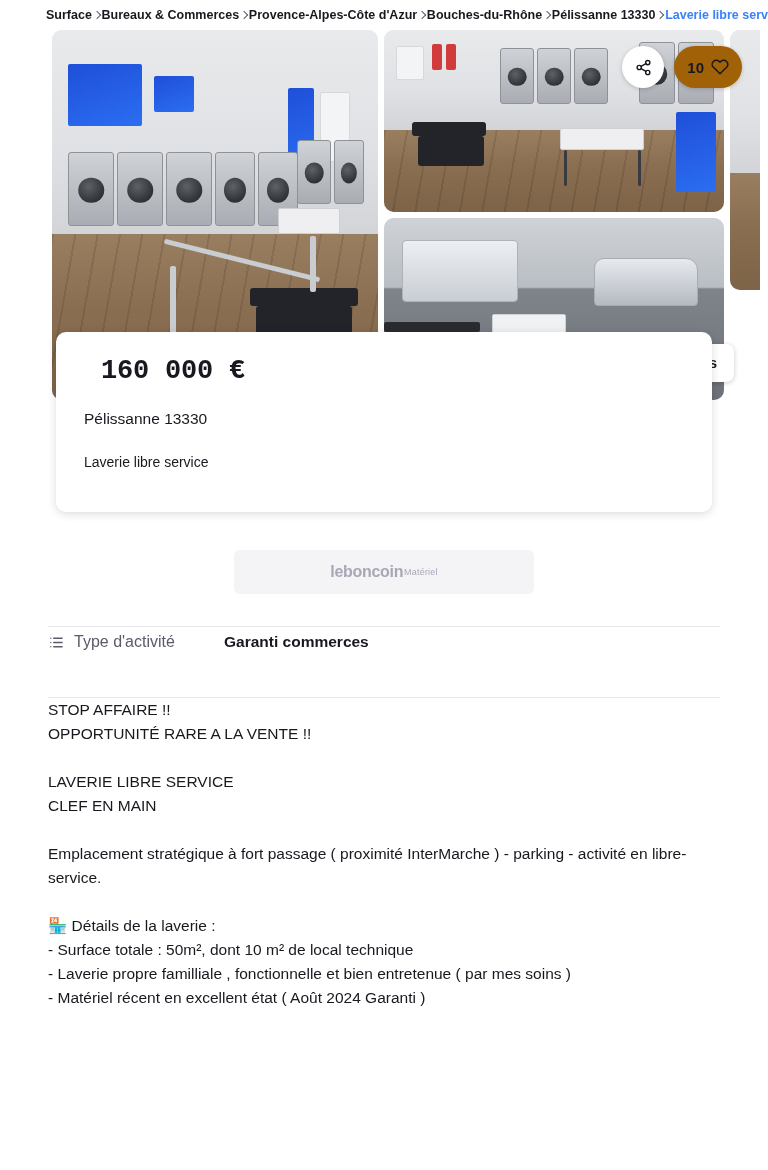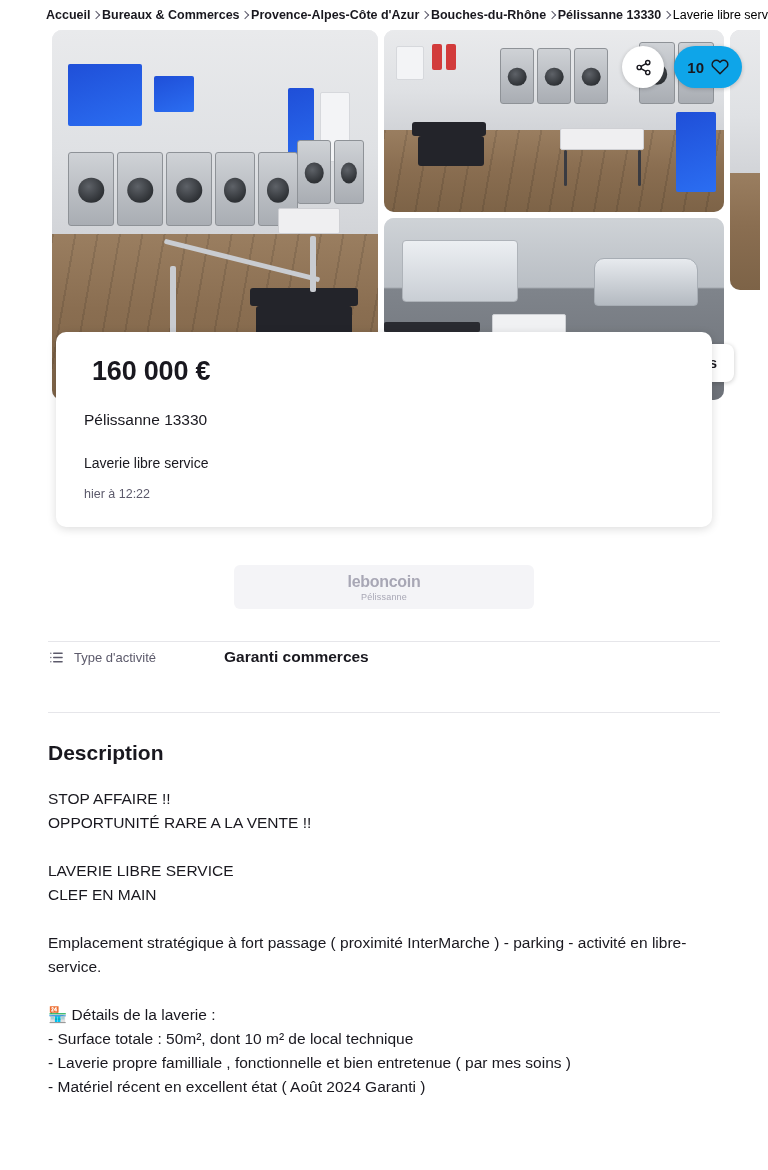--- a/index.html
+++ b/index.html
@@ -22,21 +22,21 @@
     font-size: 12.5px;
     white-space: nowrap;
     overflow: hidden;
   }
   .breadcrumb .crumb {
     color: #19181f;
     text-decoration: none;
     font-weight: 400;
   }
   .breadcrumb .crumb.link { font-weight: 700; }
-  .breadcrumb .crumb.current { font-weight: 400; color: #000000; }
+  .breadcrumb .crumb.current { font-weight: 700; color: #3b82f6; }
   .breadcrumb .sep {
     display: inline-block;
     width: 22px;
     text-align: center;
     color: #5c5a6b;
     font-size: 11px;
   }
   .chev {
     display: inline-block;
     width: 6px; height: 6px;
@@ -171,21 +171,21 @@
     display: flex; align-items: center; justify-content: center;
     cursor: pointer;
   }
   .count-btn {
     position: absolute;
     top: 16px; right: 26px;
     height: 42px;
     min-width: 66px;
     padding: 0 13px;
     border-radius: 21px;
-    background: #0ea5e9;
+    background: #a16207;
     border: none;
     box-shadow: 0 1px 4px rgba(0,0,0,.20);
     display: flex; align-items: center; justify-content: center;
     gap: 7px;
     font-size: 15px;
     font-weight: 700;
     color: #19181f;
     cursor: pointer;
   }
   .see-photos {
@@ -211,21 +211,22 @@
     background: #ffffff;
     border-radius: 10px;
     box-shadow: 0 2px 10px rgba(0,0,0,.14);
     padding: 24px 28px 26px 28px;
     z-index: 5;
   }
   .price {
     font-size: 27px;
     font-weight: 700;
     letter-spacing: -0.2px;
-    margin: 0 0 24px 8px;
+    margin: 0 0 24px 17px;
+    font-family: Liberation Mono, monospace;
   }
   .locality {
     font-size: 15.5px;
     font-weight: 400;
     margin: 0 0 26px 0;
   }
   .ad-title {
     font-size: 14px;
     color: #19181f;
     margin: 0 0 16px 0;
@@ -237,21 +238,21 @@
   }
 
   
   .adv {
     margin: 38px auto 0 auto;
     width: 300px;
     height: 44px;
     background: #f4f4f7;
     border-radius: 6px;
     display: flex;
-    flex-direction: column;
+    flex-direction: row;
     align-items: center;
     justify-content: center;
     gap: 1px;
     text-align: center;
   }
   .adv-logo {
     font-size: 16px;
     font-weight: 700;
     color: #a8a7b5;
     letter-spacing: -0.3px;
@@ -280,42 +281,42 @@
     padding: 6px 0 14px 0;
   }
   .keyinfo-icon {
     width: 26px;
     display: flex;
     align-items: center;
     justify-content: flex-start;
     color: #5c5a6b;
   }
   .keyinfo-label {
-    font-size: 13px;
+    font-size: 16px;
     color: #5c5a6b;
     width: 150px;
   }
   .keyinfo-value {
     font-size: 15.5px;
     font-weight: 700;
     color: #19181f;
   }
   .desc {
     font-size: 15.5px;
     line-height: 1.55;
     color: #19181f;
     white-space: pre-wrap;
     margin: 0;
   }
 </style>
 </head>
 <body>
 
 <nav class="breadcrumb">
-  <a class="crumb link" href="#">Accueil</a>
+  <a class="crumb link" href="#">Surface</a>
   <span class="sep"><span class="chev"></span></span>
   <a class="crumb link" href="#">Bureaux &amp; Commerces</a>
   <span class="sep"><span class="chev"></span></span>
   <a class="crumb link" href="#">Provence-Alpes-Côte d'Azur</a>
   <span class="sep"><span class="chev"></span></span>
   <a class="crumb link" href="#">Bouches-du-Rhône</a>
   <span class="sep"><span class="chev"></span></span>
   <a class="crumb link" href="#">Pélissanne 13330</a>
   <span class="sep"><span class="chev"></span></span>
   <span class="crumb current">Laverie libre serv</span>
@@ -418,26 +419,25 @@
     </svg>
   </button>
 
   <button class="see-photos">Voir les photos</button>
 </div>
 
 <div class="info-card">
   <p class="price">160 000 €</p>
   <p class="locality">Pélissanne 13330</p>
   <p class="ad-title">Laverie libre service</p>
-  <p class="date">hier à 12:22</p>
 </div>
 
 <div class="adv">
   <span class="adv-logo">leboncoin</span>
-  <span class="adv-sub">Pélissanne</span>
+  <span class="adv-sub">Matériel</span>
 </div>
 
 <div class="section">
   <div class="rule"></div>
   <div class="keyinfo-row">
     <span class="keyinfo-icon">
       <svg width="17" height="17" viewBox="0 0 24 24" fill="none" stroke="#5c5a6b" stroke-width="1.8" stroke-linecap="round">
         <line x1="4" y1="6" x2="4" y2="6"></line>
         <line x1="4" y1="12" x2="4" y2="12"></line>
         <line x1="4" y1="18" x2="4" y2="18"></line>
@@ -446,21 +446,20 @@
         <line x1="8" y1="18" x2="20" y2="18"></line>
       </svg>
     </span>
     <span class="keyinfo-label">Type d'activité</span>
     <span class="keyinfo-value">Garanti commerces</span>
   </div>
   <div class="rule"></div>
 </div>
 
 <div class="section">
-  <h2 class="section-title">Description</h2>
   <p class="desc">STOP AFFAIRE !!
 OPPORTUNITÉ RARE A LA VENTE !!
 
 LAVERIE LIBRE SERVICE
 CLEF EN MAIN
 
 Emplacement stratégique à fort passage ( proximité InterMarche ) - parking - activité en libre-service.
 
 🏪 Détails de la laverie :
 - Surface totale : 50m², dont 10 m² de local technique

